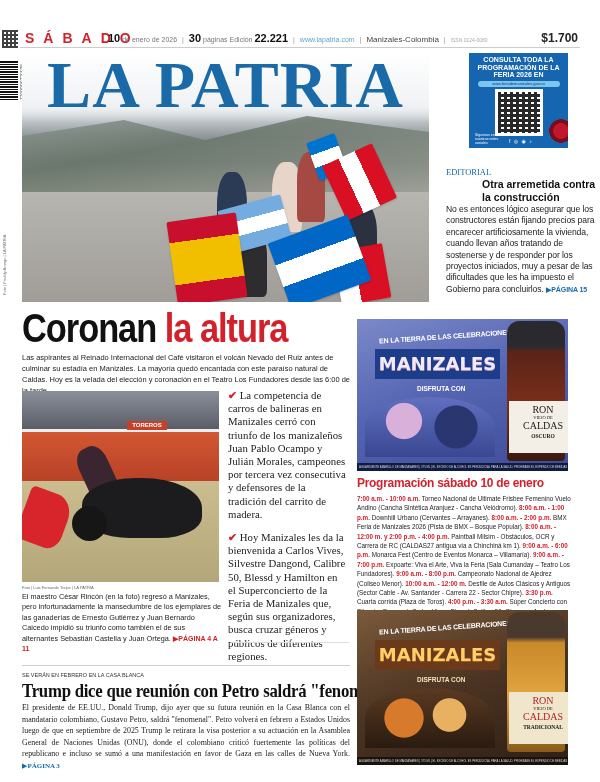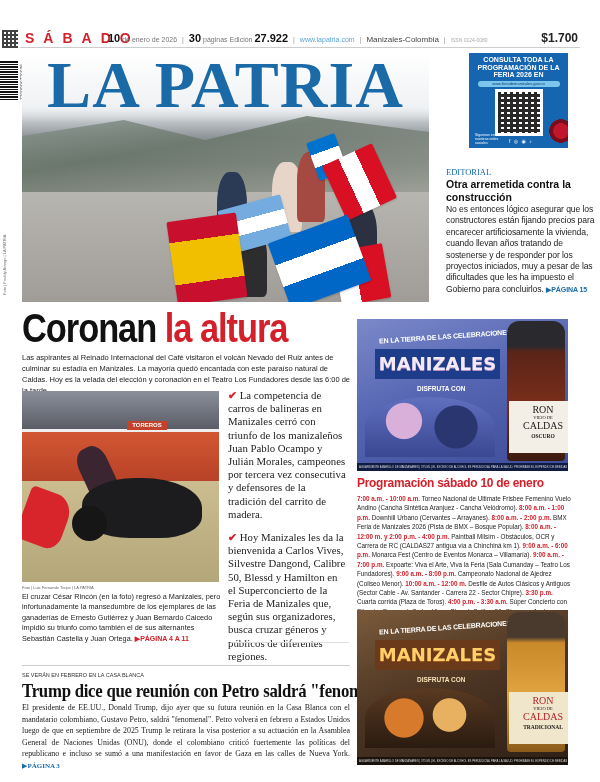--- a/index.html
+++ b/index.html
@@ -62,21 +62,21 @@
     background:
       linear-gradient(90deg,#111 3px,transparent 3px) 0 0/6px 6px,
       linear-gradient(#111 3px,transparent 3px) 1px 2px/5px 5px; opacity: .9; }
   .qr-promo .flower { position: absolute; right: -8px; bottom: -4px; width: 30px; height: 42px; background: radial-gradient(circle at 50% 50%,#c0172c 0 30%,#7a0d1c 31% 45%,transparent 46%); }
   .qr-promo .foot { position: absolute; left: 6px; bottom: 3px; font-size: 3.5px; color: #fff; width: 30px; line-height: 4px; }
   .qr-promo .icons { position: absolute; left: 40px; bottom: 4px; font-size: 5px; color: #fff; letter-spacing: 1px; }
 
   
   .editorial { position: absolute; left: 446px; top: 167px; width: 150px; }
   .editorial .kicker { font-family: "Liberation Serif",serif; font-size: 8.5px; color: #1a6aa8; }
-  .editorial .headline { font-family: "Liberation Sans Narrow","Liberation Sans",sans-serif; font-weight: 700; font-size: 10.5px; line-height: 12.5px; color: #111; margin-top: 1px; }
+  .editorial .headline { font-family: "Liberation Sans Narrow","Liberation Sans",sans-serif; font-weight: 700; font-size: 10.5px; line-height: 12.5px; color: #111; margin-top: 1px; margin-left: 36px; }
   .editorial .body { font-family: "Liberation Sans Narrow","Liberation Sans",sans-serif; font-size: 8.6px; line-height: 11.4px; color: #222; margin-top: 1px; letter-spacing: -0.1px; }
   .pageref { color: #1a6aa8; font-weight: 700; font-size: 7px; }
   .pageref.red { color: #d3202a; }
 
   
   .lead-head { position: absolute; left: 22px; top: 306px; font-family: "Liberation Sans Narrow","Liberation Sans",sans-serif; font-weight: 700; font-size: 40px; line-height: 44px; letter-spacing: -1.2px; transform: scaleX(0.86); transform-origin: left top; white-space: nowrap; }
   .lead-head .black { color: #111; }
   .lead-head .red { color: #d3202a; }
   .lead-deck { position: absolute; left: 22px; top: 352px; width: 330px; font-size: 7.5px; line-height: 11px; color: #222; font-family: "Liberation Sans Narrow","Liberation Sans",sans-serif; }
 
@@ -142,21 +142,21 @@
 <div class="topbar">
   <div class="qr-mini"></div>
   <div class="dayname">SÁBADO</div>
   <div class="dateline">
     <b>10</b>
     <span>de enero de 2026</span>
     <span class="sep">|</span>
     <b>30</b>
     <span>páginas</span>
     <span>Edición</span>
-    <b>27.922</b>
+    <b>22.221</b>
     <span class="sep">|</span>
     <span class="url">www.lapatria.com</span>
     <span class="sep">|</span>
     <span class="city">Manizales-Colombia</span>
     <span class="sep">|</span>
     <span class="issn">ISSN 0124-0080</span>
   </div>
   <div class="price">$1.700</div>
 </div>
 <div class="toprule"></div>
@@ -215,21 +215,21 @@
   <div class="wall"></div>
   <div class="sign">TOREROS</div>
   <div class="sand"></div>
   <div class="torero"></div>
   <div class="bull"></div>
   <div class="bull-head"></div>
   <div class="cape"></div>
 </div>
 <div class="photo-credit">Foto | Luis Fernando Trejos | LA PATRIA</div>
 <div class="bull-caption">
-  <span>El cruzar César Rincón (en la foto) regresó a Manizales, pero infortunadamente la mansedumbre de los ejemplares de las ganaderías de Ernesto Gutiérrez y Juan Bernardo Caicedo impidió su triunfo como también el de sus alternantes Sebastián Castella y Juan Ortega.</span>
+  <span>El maestro César Rincón (en la foto) regresó a Manizales, pero infortunadamente la mansedumbre de los ejemplares de las ganaderías de Ernesto Gutiérrez y Juan Bernardo Caicedo impidió su triunfo como también el de sus alternantes Sebastián Castella y Juan Ortega.</span>
   <span class="pageref red">▶PÁGINA 4 A 11</span>
 </div>
 
 <div class="briefs">
   <p>
     <span class="check">✔</span>
     <span>La competencia de carros de balineras en Manizales cerró con triunfo de los manizaleños Juan Pablo Ocampo y Julián Morales, campeones por tercera vez consecutiva y defensores de la tradición del carrito de madera.</span>
   </p>
   <p>
     <span class="check">✔</span>

